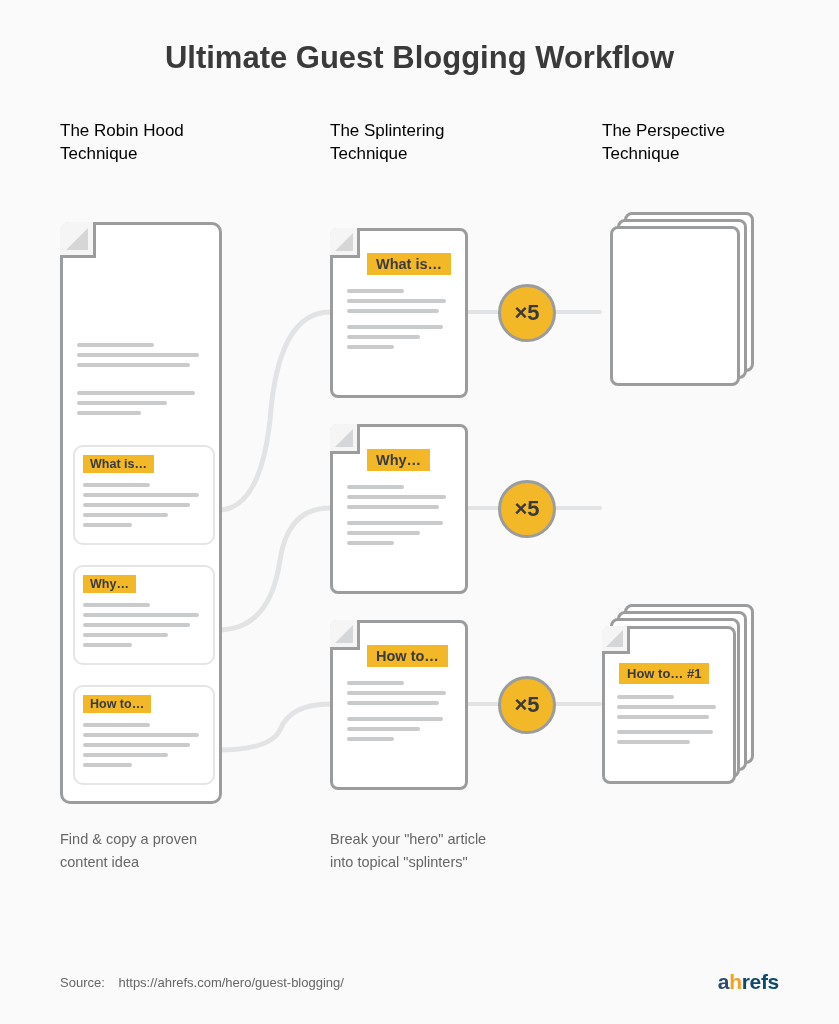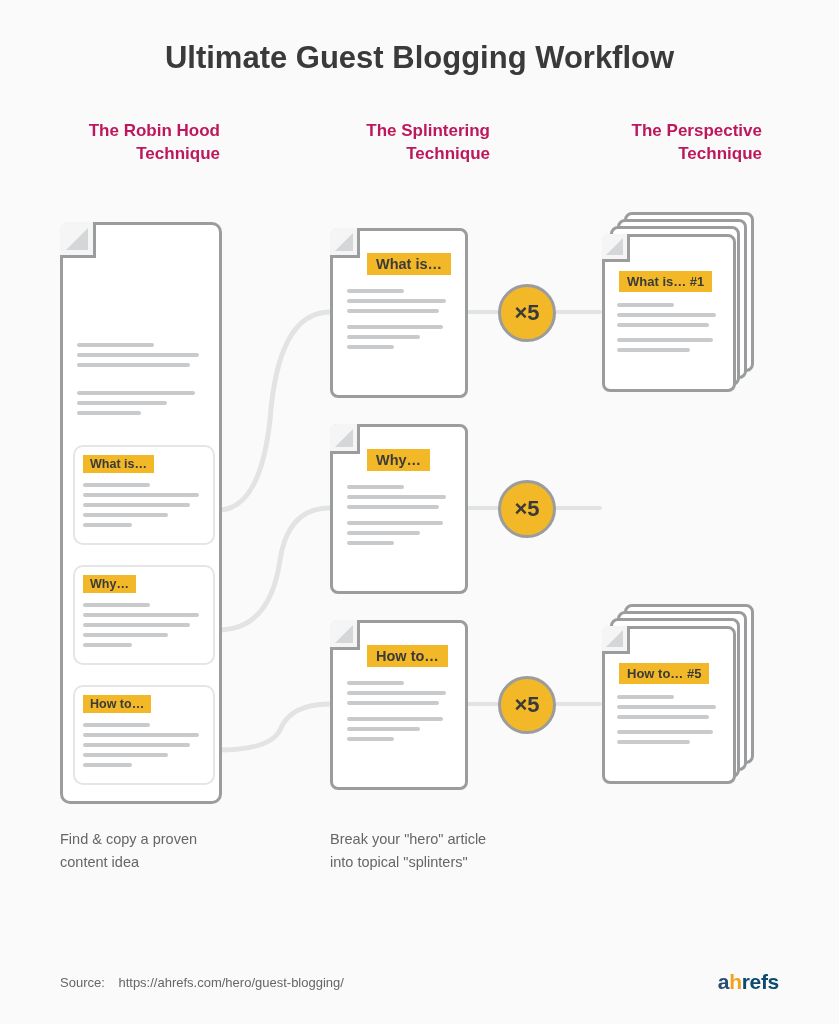--- a/index.html
+++ b/index.html
@@ -22,24 +22,23 @@
     top: 40px;
     left: 0; right: 0;
     text-align: center;
     font-size: 31px;
     font-weight: 700;
     color: #3a3a3a;
   }
   .col-label {
     position: absolute;
     font-size: 17px;
-    font-weight: 700;
-    color: #be185d;
+    font-weight: 400;
+    color: #000000;
     line-height: 1.35;
-    text-align: right;
   }
   .col-desc {
     position: absolute;
     font-size: 14.5px;
     font-weight: 400;
     color: #666;
     line-height: 1.6;
   }
   .source-row {
     position: absolute;
@@ -360,50 +359,38 @@
 </div>
 
 <div class="badge" style="left:498px; top:284px">×5</div>
 <div class="badge" style="left:498px; top:480px">×5</div>
 <div class="badge" style="left:498px; top:676px">×5</div>
 
 <div class="stack" style="left:602px; top:212px">
   <div class="layer back3"></div>
   <div class="layer back2"></div>
   <div class="layer back1"></div>
+</div>
+<div class="stack" style="left:602px; top:604px">
+  <div class="layer back3"></div>
+  <div class="layer back2"></div>
+  <div class="layer back1"></div>
   <div class="layer front">
     <div class="fold3"></div>
-    <span class="stlabel">What is… #1</span>
+    <span class="stlabel">How to… #1</span>
     <div class="stlines">
       <div class="dl" style="width:55%"></div>
       <div class="dl" style="width:95%"></div>
       <div class="dl" style="width:88%"></div>
       <div style="height:5px"></div>
       <div class="dl" style="width:92%"></div>
       <div class="dl" style="width:70%"></div>
     </div>
   </div>
 </div>
-<div class="stack" style="left:602px; top:604px">
-  <div class="layer back3"></div>
-  <div class="layer back2"></div>
-  <div class="layer back1"></div>
-  <div class="layer front">
-    <div class="fold3"></div>
-    <span class="stlabel">How to… #5</span>
-    <div class="stlines">
-      <div class="dl" style="width:55%"></div>
-      <div class="dl" style="width:95%"></div>
-      <div class="dl" style="width:88%"></div>
-      <div style="height:5px"></div>
-      <div class="dl" style="width:92%"></div>
-      <div class="dl" style="width:70%"></div>
-    </div>
-  </div>
-</div>
 
 <div class="col-desc" style="left:60px; top:828px; width:170px;">Find &amp; copy a proven content idea</div>
 <div class="col-desc" style="left:330px; top:828px; width:170px;">Break your "hero" article into topical "splinters"</div>
 
 <div class="source-row">
   <span class="lbl">Source:</span>
   <span>https://ahrefs.com/hero/guest-blogging/</span>
 </div>
 <div class="logo">
   <span class="a">a</span><span class="h">h</span><span class="rest">refs</span>

